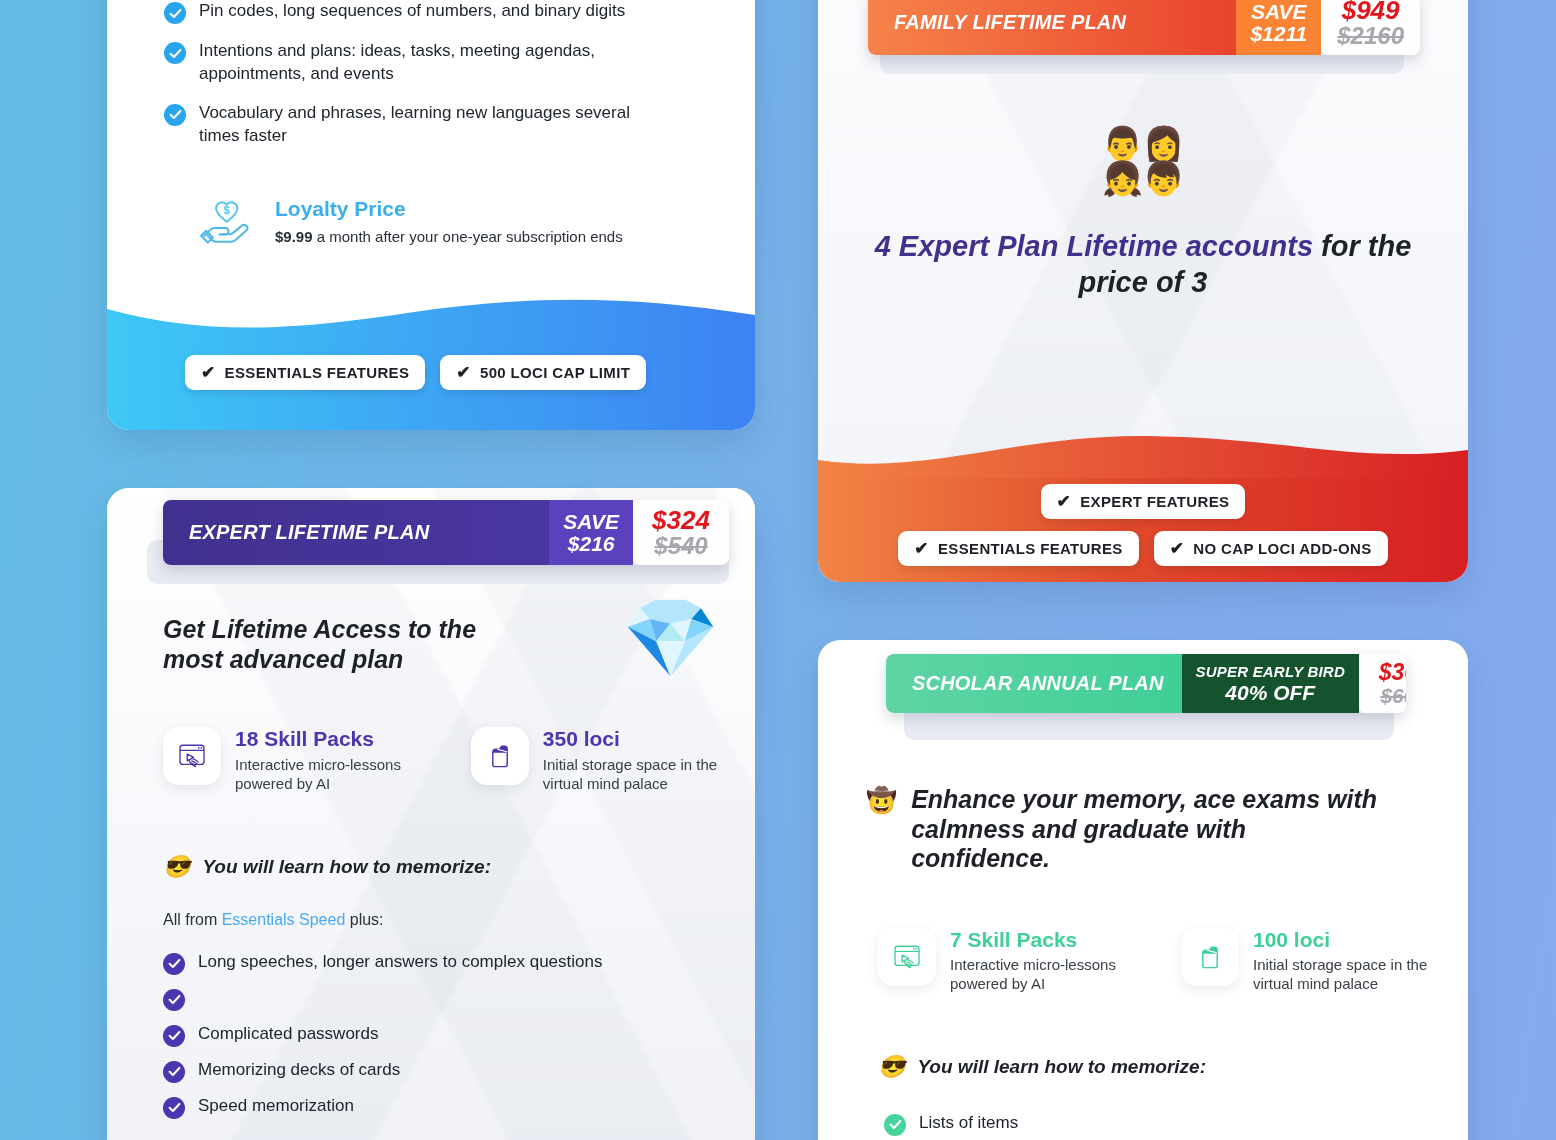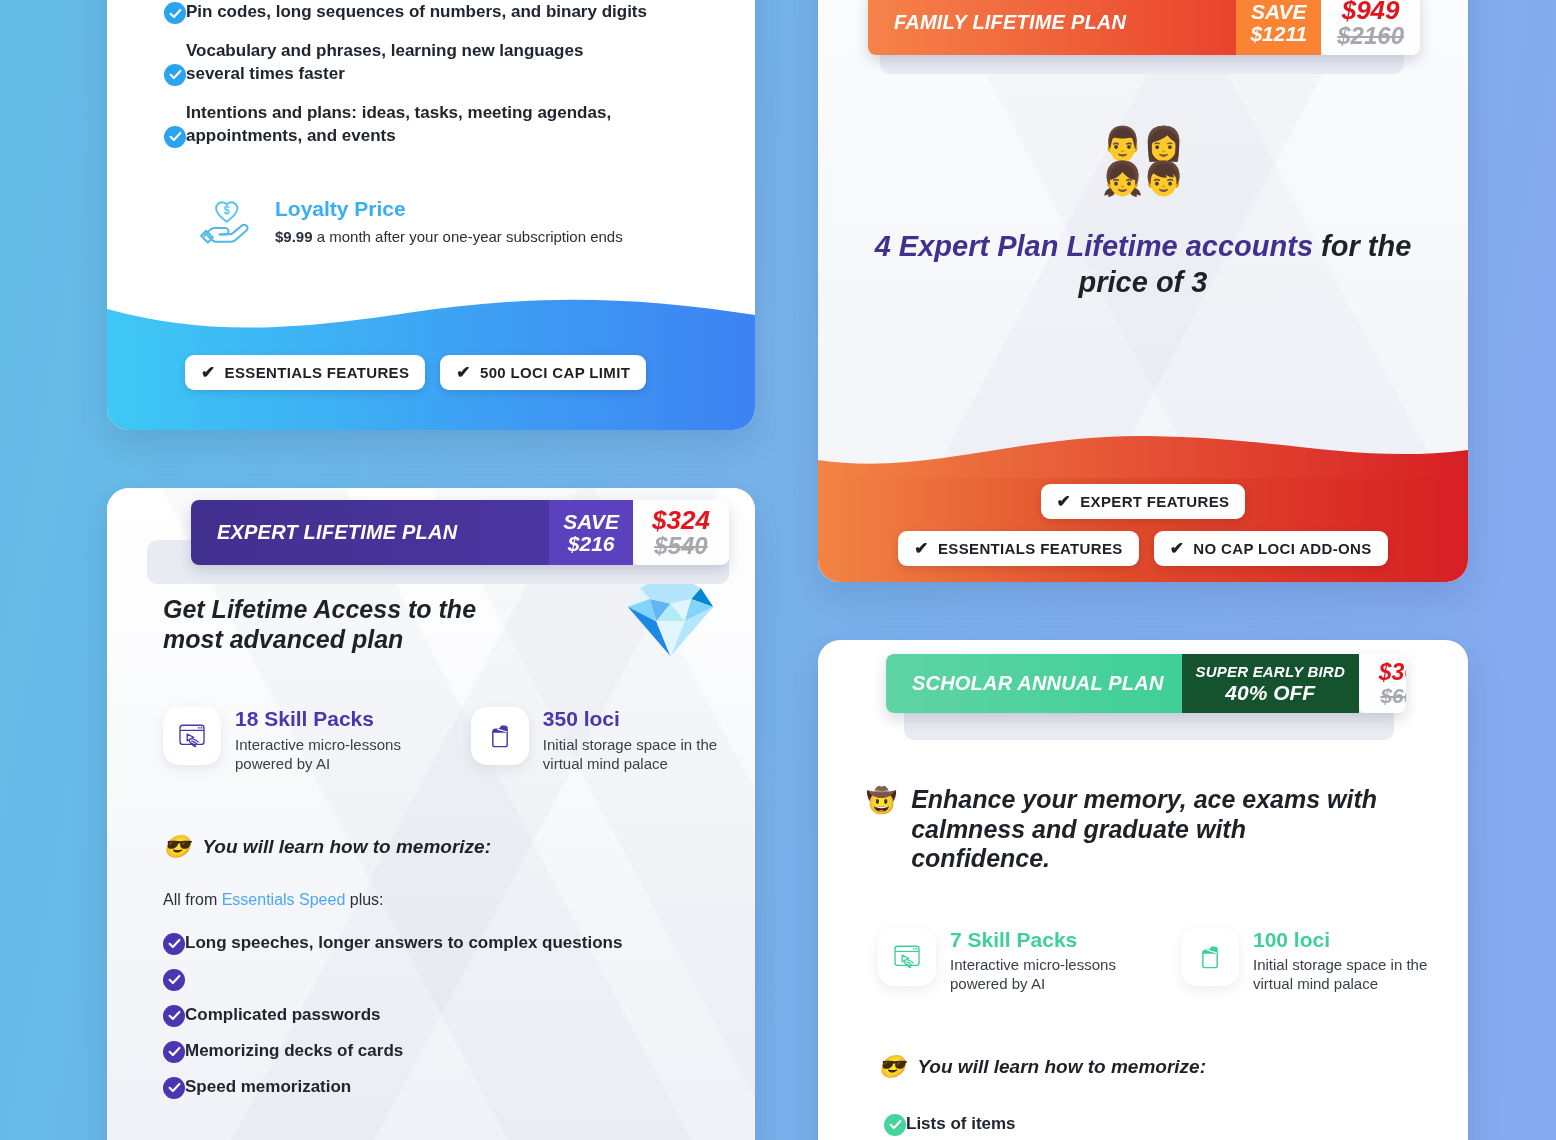--- a/index.html
+++ b/index.html
@@ -164,23 +164,23 @@
     gap: 9px;
     box-shadow: 0 3px 8px rgba(0,0,0,.12);
     white-space: nowrap;
   }
   .pill .tick { font-size: 17px; line-height: 1; }
 
   
   .feat-list { list-style: none; }
   .feat-item {
     display: flex;
-    align-items: flex-end;
+    align-items: flex-start;
+    gap: 13px;
     margin-bottom: 16px;
-    font-weight: bold;
   }
   .feat-item .txt { font-size: 17px; line-height: 1.35; color: #20262e; }
 
   .cmark {
     flex: 0 0 auto;
     width: 22px; height: 22px;
     border-radius: 50%;
     display: inline-flex;
     align-items: center;
     justify-content: center;
@@ -270,29 +270,29 @@
               </svg>
           </span>
           <span class="txt">Pin codes, long sequences of numbers, and binary digits</span>
         </li>
         <li class="feat-item">
           <span class="cmark blue">
             <svg viewBox="0 0 16 16">
                 <path d="M2 8.4 L6 12.2 L14 3.6" fill="none" stroke="#fff" stroke-width="2.6" stroke-linecap="round" stroke-linejoin="round"></path>
               </svg>
           </span>
-          <span class="txt" style="max-width:460px;">Vocabulary and phrases, learning new languages several times faster</span>
+          <span class="txt" style="max-width:430px;">Intentions and plans: ideas, tasks, meeting agendas, appointments, and events</span>
         </li>
         <li class="feat-item">
           <span class="cmark blue">
             <svg viewBox="0 0 16 16">
                 <path d="M2 8.4 L6 12.2 L14 3.6" fill="none" stroke="#fff" stroke-width="2.6" stroke-linecap="round" stroke-linejoin="round"></path>
               </svg>
           </span>
-          <span class="txt" style="max-width:430px;">Intentions and plans: ideas, tasks, meeting agendas, appointments, and events</span>
+          <span class="txt" style="max-width:460px;">Vocabulary and phrases, learning new languages several times faster</span>
         </li>
       </ul>
 
       <div class="loyalty" style="margin-top:42px;">
         <span style="flex:0 0 auto;">
           <svg viewBox="0 0 64 64" width="62" height="58">
             <path d="M21 20.5c0-4 3.2-7 6.8-7 2.4 0 4 1.2 5 2.6 1-1.4 2.6-2.6 5-2.6 3.6 0 6.8 3 6.8 7 0 6-7.6 11.4-11.8 14.6C28.6 31.9 21 26.5 21 20.5z" fill="none" stroke="#56c2f0" stroke-width="2.1"></path>
             <text x="32.8" y="27" font-size="12" font-family="Liberation Sans, sans-serif" fill="#56c2f0" text-anchor="middle" font-weight="bold">$</text>
             <path d="M8 50.5 l6.5-6.5 c1.4-1.4 3.3-2.2 5.3-2.2 h11.4 c2 0 3.6 1.6 3.6 3.6 0 2-1.6 3.6-3.6 3.6 h-6.4" fill="none" stroke="#4fb8e8" stroke-width="2.2" stroke-linecap="round" stroke-linejoin="round"></path>
             <path d="M26 48.9 h9.5 c1.6 0 3.2-.6 4.4-1.6 l9.6-8 c1.6-1.3 4-1.2 5.4.4 1.3 1.5 1.1 3.8-.4 5.1 l-12 10.4 c-1.4 1.2-3.2 1.9-5.1 1.9 H21 c-1.7 0-3.3-.7-4.5-1.9 l-5.2-5.2" fill="none" stroke="#4fb8e8" stroke-width="2.2" stroke-linecap="round" stroke-linejoin="round"></path>
@@ -329,36 +329,36 @@
           <span>500 LOCI CAP LIMIT</span>
         </div>
       </div>
     </div>
   </div>
 
   <div class="card" style="left:107px; top:488px; width:648px; height:700px; border-radius:22px 22px 0 0;">
     <div class="texture"></div>
     <div class="card-inner">
 
-      <div class="ribbon-wrap rb-expert" style="padding:12px 26px 0 84px;">
+      <div class="ribbon-wrap rb-expert" style="padding:12px 26px 0 56px;">
         <div class="ribbon-shadow"></div>
         <div class="ribbon">
           <div class="ribbon-title">EXPERT LIFETIME PLAN</div>
           <div class="ribbon-save">
             <span>SAVE</span>
             <span>$216</span>
           </div>
           <div class="ribbon-price">
             <span class="price-now">$324</span>
             <span class="price-old">$540</span>
           </div>
         </div>
       </div>
 
-      <div style="display:flex; align-items:flex-start; padding:30px 36px 0 56px;">
+      <div style="display:flex; align-items:flex-start; padding:50px 36px 0 56px;">
         <div class="headline" style="max-width:360px;">Get Lifetime Access to the most advanced plan</div>
         <div class="diamond" style="margin-left:auto; margin-top:-16px;">💎</div>
       </div>
 
       <div class="stats" style="padding:50px 20px 0 56px;">
         <div class="stat" style="width:288px;justify-content:flex-end;">
           <div class="stat-ico">
             <svg viewBox="0 0 40 40">
               <rect x="5" y="6.5" width="30" height="24" rx="3.4" fill="none" stroke="#4b36b0" stroke-width="1.7"></rect>
               <line x1="5" y1="13" x2="35" y2="13" stroke="#4b36b0" stroke-width="1.5"></line>

